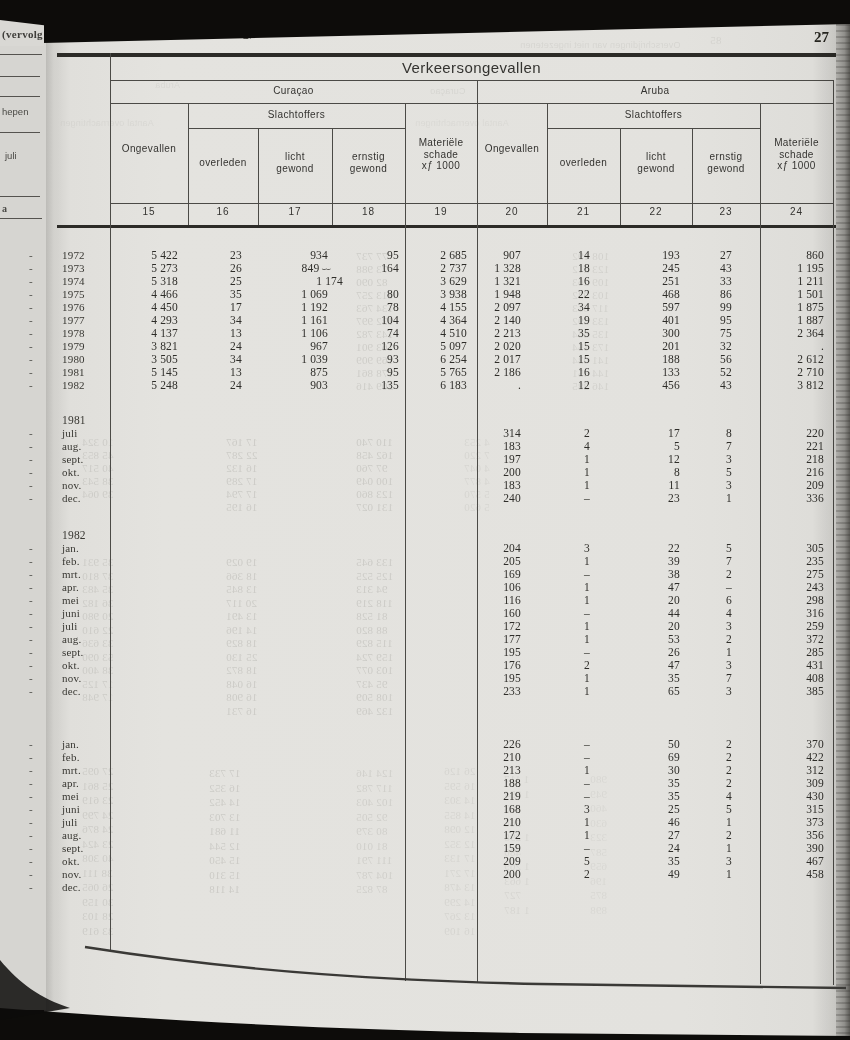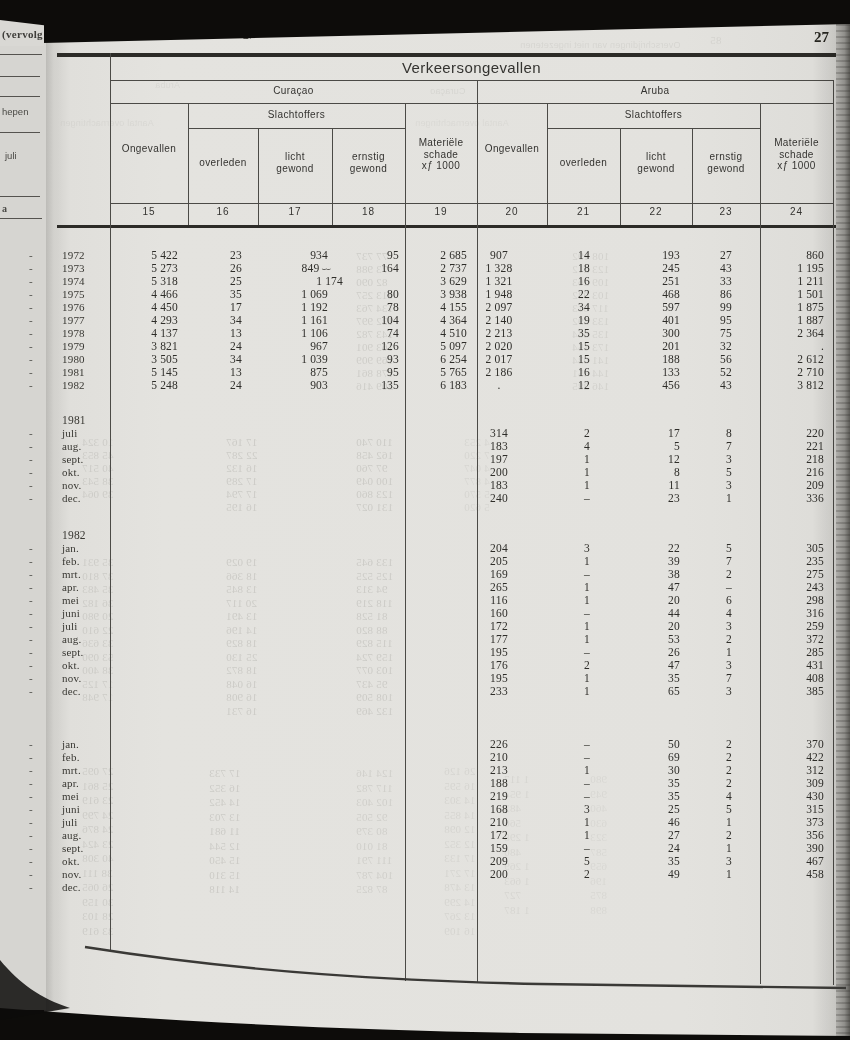--- a/index.html
+++ b/index.html
@@ -93,21 +93,21 @@
   
   .rows{position:absolute;left:0;top:176px;width:776px;}
   .sec0{margin-top:20px;}.sec1{margin-top:22px;}.sec2{margin-top:24px;}.sec3{margin-top:40px;}
   .row{position:relative;height:13px;line-height:13px;white-space:nowrap;font-size:11.5px;
        color:#2e2d29;letter-spacing:.2px;}
   .stub{display:inline-block;box-sizing:border-box;width:53px;padding-left:5px;text-align:left;
        font-size:11px;color:#383732;vertical-align:top;}
   .cell{display:inline-block;box-sizing:border-box;text-align:right;vertical-align:top;}
   .c0{width:78px;padding-right:10px;} .c1{width:70px;padding-right:16px;}
   .c2{width:74px;padding-right:4px;}  .c3{width:73px;padding-right:6px;}
-  .c4{width:72px;padding-right:10px;} .c5{width:70px;padding-right:26px;text-align:center;}
+  .c4{width:72px;padding-right:10px;} .c5{width:70px;padding-right:26px;}
   .c6{width:73px;padding-right:30px;} .c7{width:72px;padding-right:12px;}
   .c8{width:68px;padding-right:28px;} .c9{width:73px;padding-right:9px;}
   .spill{transform:translateX(15px);}
   .brace{font-family:"DejaVu Sans",sans-serif;font-size:8px;letter-spacing:-1px;color:#3a3935;
        position:relative;top:-1px;left:2px;}
   .dash{position:absolute;left:-28px;top:0;color:#4c4b47;font-size:11px;}
   .yearhead .stub{font-size:11.5px;}
 
   
   .ghost{position:absolute;z-index:2;width:96px;text-align:right;transform:scaleX(-1);
@@ -369,21 +369,21 @@
           <div class="row"><span class="dash">-</span><span class="stub">sept.</span><span class="cell c0"></span><span class="cell c1"></span><span class="cell c2"></span><span class="cell c3"></span><span class="cell c4"></span><span class="cell c5">197</span><span class="cell c6">1</span><span class="cell c7">12</span><span class="cell c8">3</span><span class="cell c9">218</span></div>
           <div class="row"><span class="dash">-</span><span class="stub">okt.</span><span class="cell c0"></span><span class="cell c1"></span><span class="cell c2"></span><span class="cell c3"></span><span class="cell c4"></span><span class="cell c5">200</span><span class="cell c6">1</span><span class="cell c7">8</span><span class="cell c8">5</span><span class="cell c9">216</span></div>
           <div class="row"><span class="dash">-</span><span class="stub">nov.</span><span class="cell c0"></span><span class="cell c1"></span><span class="cell c2"></span><span class="cell c3"></span><span class="cell c4"></span><span class="cell c5">183</span><span class="cell c6">1</span><span class="cell c7">11</span><span class="cell c8">3</span><span class="cell c9">209</span></div>
           <div class="row"><span class="dash">-</span><span class="stub">dec.</span><span class="cell c0"></span><span class="cell c1"></span><span class="cell c2"></span><span class="cell c3"></span><span class="cell c4"></span><span class="cell c5">240</span><span class="cell c6">–</span><span class="cell c7">23</span><span class="cell c8">1</span><span class="cell c9">336</span></div>
         </div>
         <div class="sec2">
           <div class="row yearhead"><span class="stub">1982</span></div>
           <div class="row"><span class="dash">-</span><span class="stub">jan.</span><span class="cell c0"></span><span class="cell c1"></span><span class="cell c2"></span><span class="cell c3"></span><span class="cell c4"></span><span class="cell c5">204</span><span class="cell c6">3</span><span class="cell c7">22</span><span class="cell c8">5</span><span class="cell c9">305</span></div>
           <div class="row"><span class="dash">-</span><span class="stub">feb.</span><span class="cell c0"></span><span class="cell c1"></span><span class="cell c2"></span><span class="cell c3"></span><span class="cell c4"></span><span class="cell c5">205</span><span class="cell c6">1</span><span class="cell c7">39</span><span class="cell c8">7</span><span class="cell c9">235</span></div>
           <div class="row"><span class="dash">-</span><span class="stub">mrt.</span><span class="cell c0"></span><span class="cell c1"></span><span class="cell c2"></span><span class="cell c3"></span><span class="cell c4"></span><span class="cell c5">169</span><span class="cell c6">–</span><span class="cell c7">38</span><span class="cell c8">2</span><span class="cell c9">275</span></div>
-          <div class="row"><span class="dash">-</span><span class="stub">apr.</span><span class="cell c0"></span><span class="cell c1"></span><span class="cell c2"></span><span class="cell c3"></span><span class="cell c4"></span><span class="cell c5">265</span><span class="cell c6">1</span><span class="cell c7">47</span><span class="cell c8">–</span><span class="cell c9">243</span></div>
+          <div class="row"><span class="dash">-</span><span class="stub">apr.</span><span class="cell c0"></span><span class="cell c1"></span><span class="cell c2"></span><span class="cell c3"></span><span class="cell c4"></span><span class="cell c5">106</span><span class="cell c6">1</span><span class="cell c7">47</span><span class="cell c8">–</span><span class="cell c9">243</span></div>
           <div class="row"><span class="dash">-</span><span class="stub">mei</span><span class="cell c0"></span><span class="cell c1"></span><span class="cell c2"></span><span class="cell c3"></span><span class="cell c4"></span><span class="cell c5">116</span><span class="cell c6">1</span><span class="cell c7">20</span><span class="cell c8">6</span><span class="cell c9">298</span></div>
           <div class="row"><span class="dash">-</span><span class="stub">juni</span><span class="cell c0"></span><span class="cell c1"></span><span class="cell c2"></span><span class="cell c3"></span><span class="cell c4"></span><span class="cell c5">160</span><span class="cell c6">–</span><span class="cell c7">44</span><span class="cell c8">4</span><span class="cell c9">316</span></div>
           <div class="row"><span class="dash">-</span><span class="stub">juli</span><span class="cell c0"></span><span class="cell c1"></span><span class="cell c2"></span><span class="cell c3"></span><span class="cell c4"></span><span class="cell c5">172</span><span class="cell c6">1</span><span class="cell c7">20</span><span class="cell c8">3</span><span class="cell c9">259</span></div>
           <div class="row"><span class="dash">-</span><span class="stub">aug.</span><span class="cell c0"></span><span class="cell c1"></span><span class="cell c2"></span><span class="cell c3"></span><span class="cell c4"></span><span class="cell c5">177</span><span class="cell c6">1</span><span class="cell c7">53</span><span class="cell c8">2</span><span class="cell c9">372</span></div>
           <div class="row"><span class="dash">-</span><span class="stub">sept.</span><span class="cell c0"></span><span class="cell c1"></span><span class="cell c2"></span><span class="cell c3"></span><span class="cell c4"></span><span class="cell c5">195</span><span class="cell c6">–</span><span class="cell c7">26</span><span class="cell c8">1</span><span class="cell c9">285</span></div>
           <div class="row"><span class="dash">-</span><span class="stub">okt.</span><span class="cell c0"></span><span class="cell c1"></span><span class="cell c2"></span><span class="cell c3"></span><span class="cell c4"></span><span class="cell c5">176</span><span class="cell c6">2</span><span class="cell c7">47</span><span class="cell c8">3</span><span class="cell c9">431</span></div>
           <div class="row"><span class="dash">-</span><span class="stub">nov.</span><span class="cell c0"></span><span class="cell c1"></span><span class="cell c2"></span><span class="cell c3"></span><span class="cell c4"></span><span class="cell c5">195</span><span class="cell c6">1</span><span class="cell c7">35</span><span class="cell c8">7</span><span class="cell c9">408</span></div>
           <div class="row"><span class="dash">-</span><span class="stub">dec.</span><span class="cell c0"></span><span class="cell c1"></span><span class="cell c2"></span><span class="cell c3"></span><span class="cell c4"></span><span class="cell c5">233</span><span class="cell c6">1</span><span class="cell c7">65</span><span class="cell c8">3</span><span class="cell c9">385</span></div>
         </div>
         <div class="sec3">

